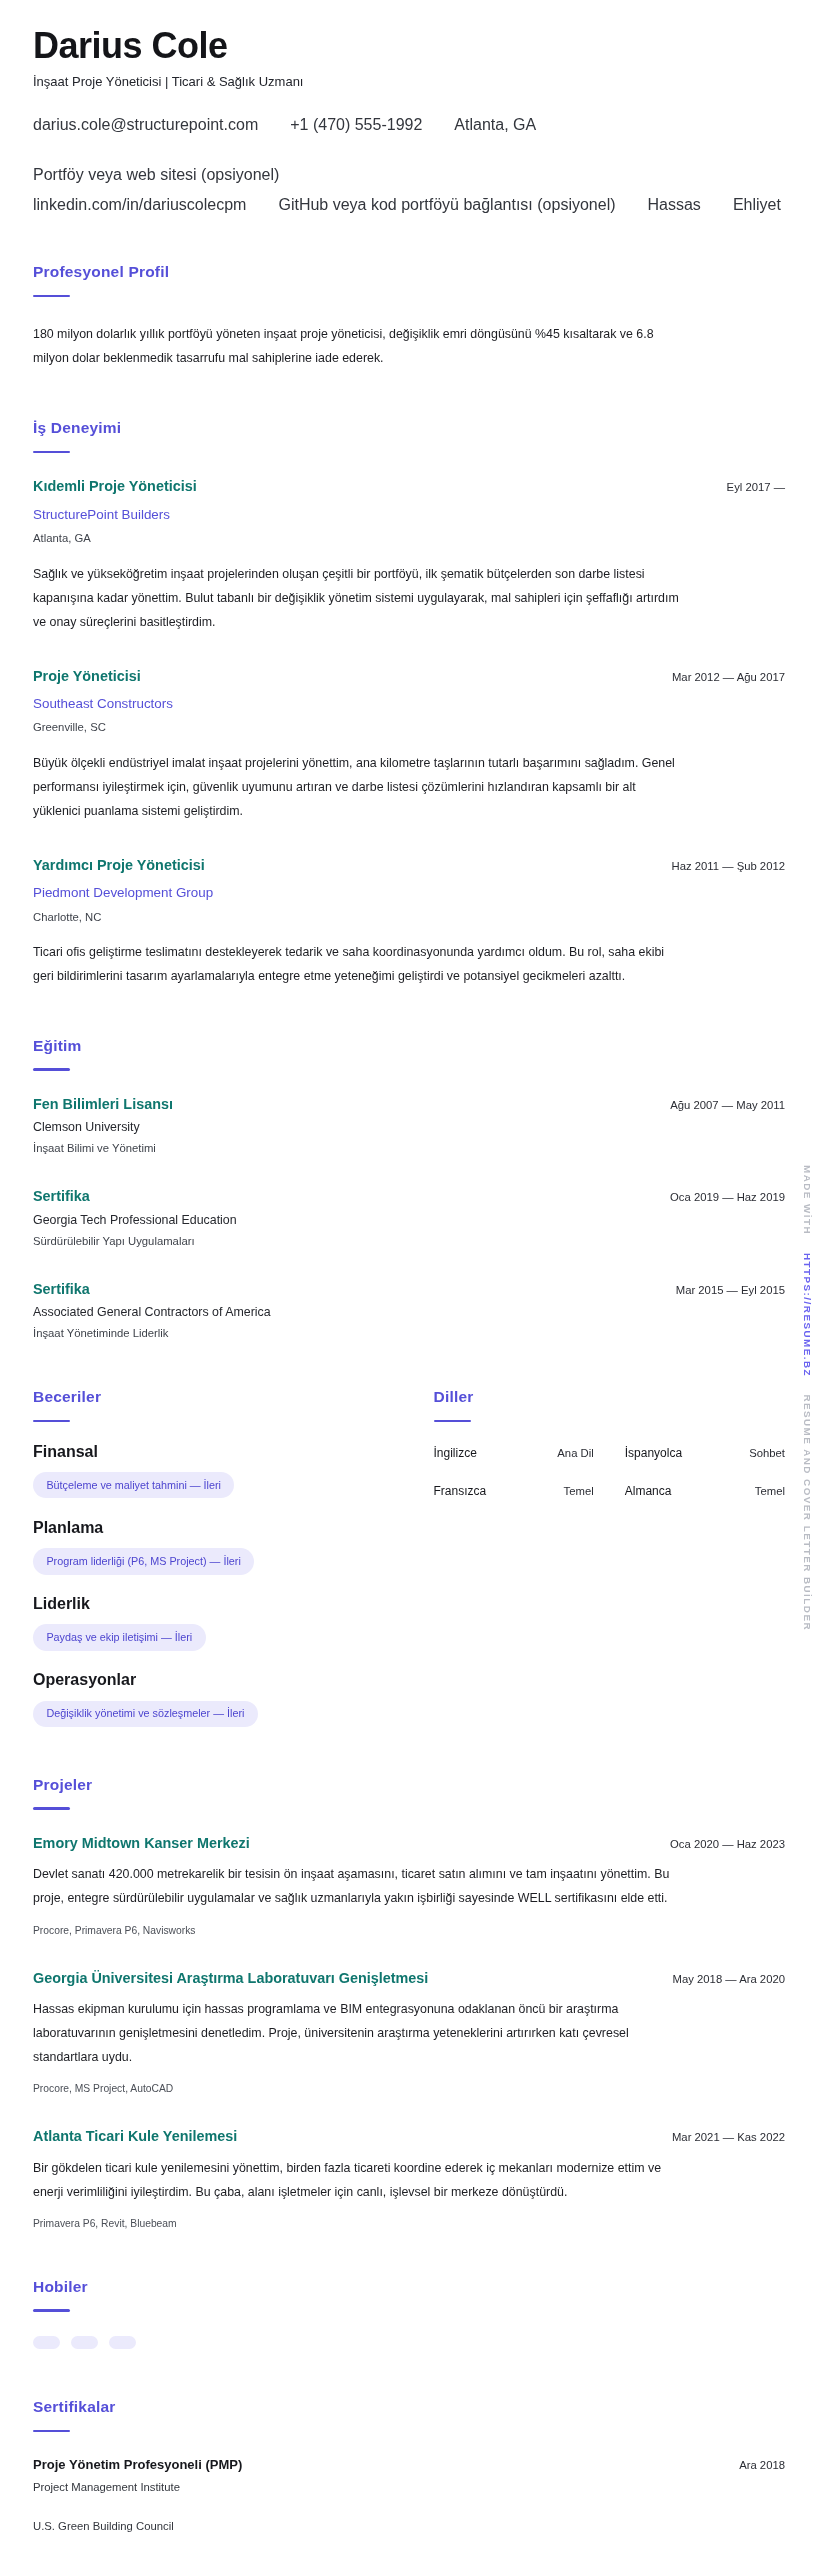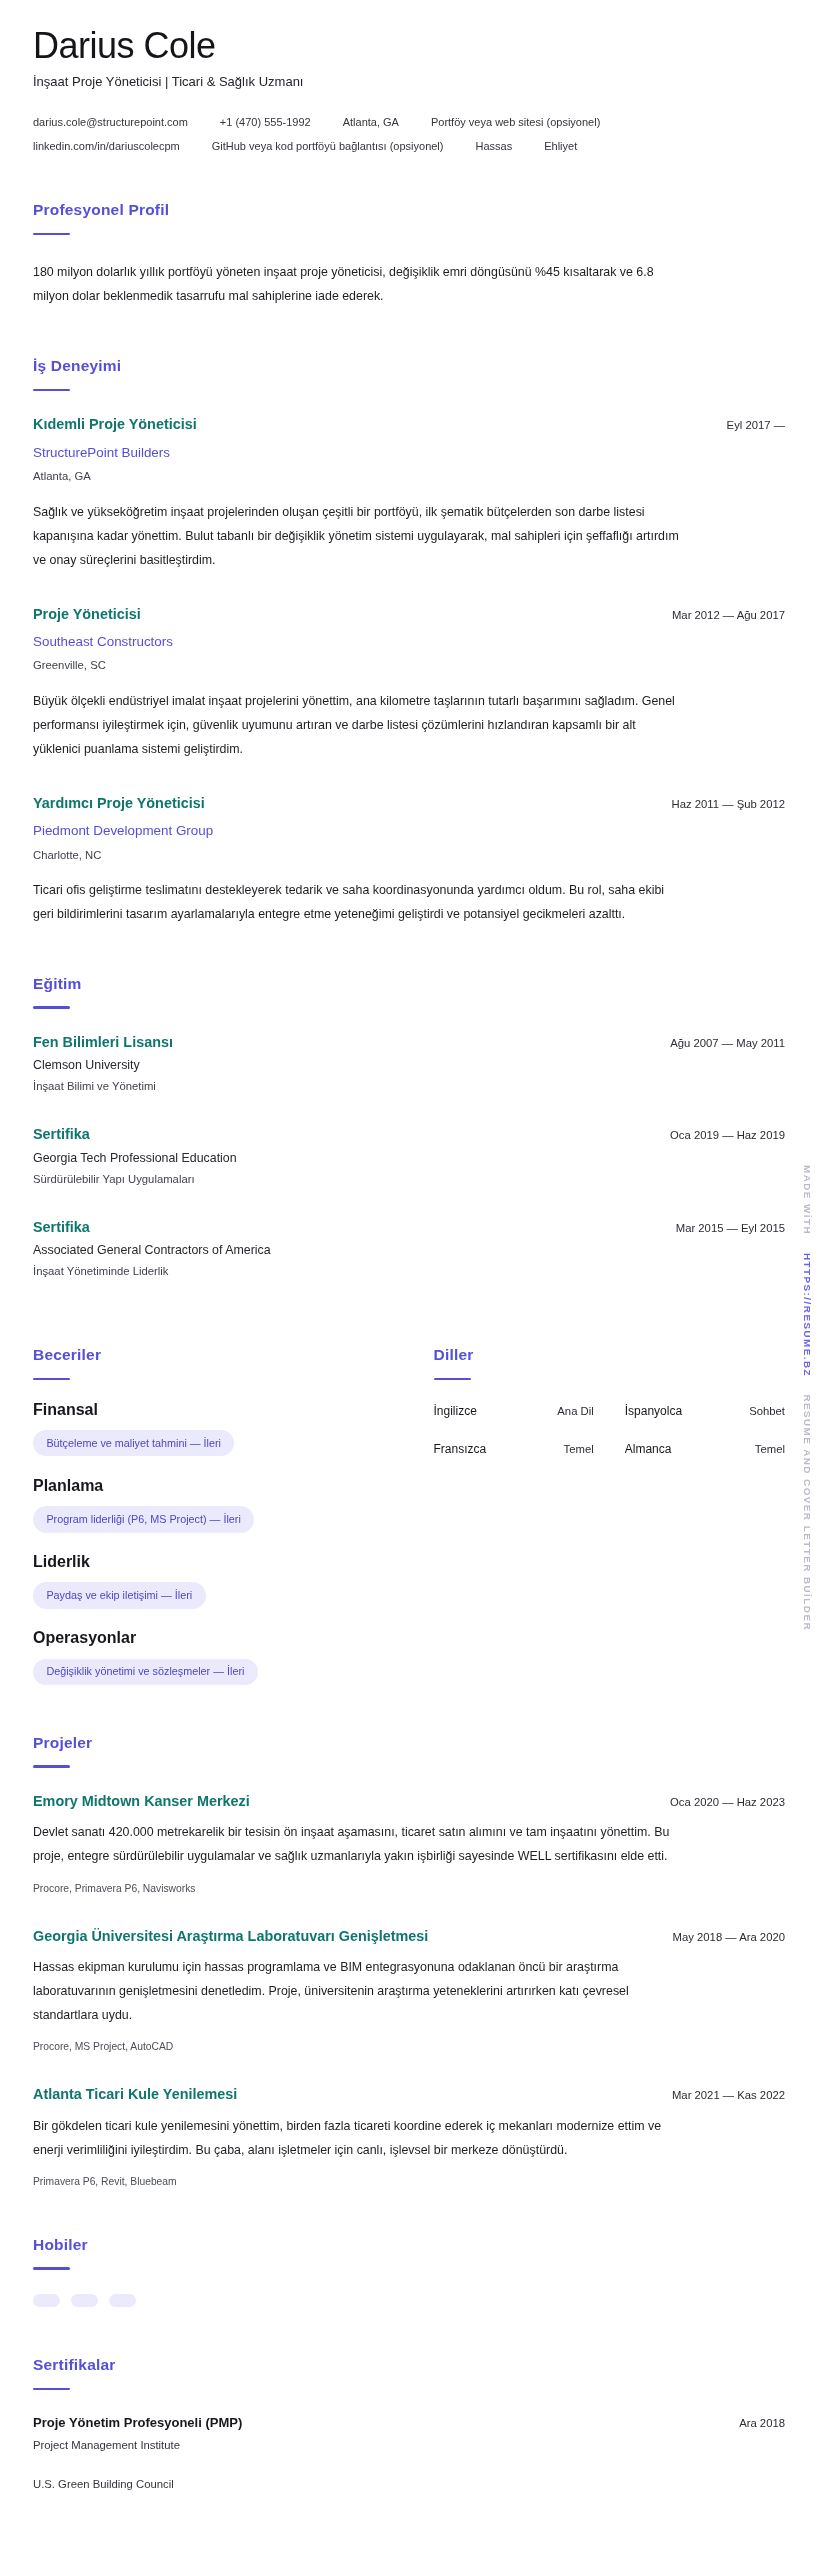--- a/index.html
+++ b/index.html
@@ -8,26 +8,26 @@
     width: 818px;
     min-height: 2644px;
     font-family: "Liberation Sans", "DejaVu Sans", sans-serif;
     color: #1d1e23;
     position: relative;
   }
   .page { padding: 27px 33px 41px 33px; position: relative; }
 
   
   .name {
-    font-size: 36px; font-weight: 400; color: #141519;
+    font-size: 36px; font-weight: 700; color: #141519;
     letter-spacing: -0.5px; line-height: 1.05;
   }
   .subtitle { margin-top: 9.3px; font-size: 13px; color: #23252c; }
   .contact { margin-top: 27px; }
-  .contact-row { display: flex; flex-wrap: wrap; column-gap: 27px; row-gap: 7.2px; font-size: 11px; color: #33363d; gap: 32px; }
+  .contact-row { display: flex; flex-wrap: wrap; column-gap: 27px; row-gap: 7.2px; font-size: 16px; color: #33363d; gap: 32px; }
   .contact-row + .contact-row { margin-top: 12.4px; }
   .contact-row span { white-space: nowrap; }
 
   
   .section { margin-top: 49px; }
   .sec-head { font-size: 15.5px; font-weight: 600; color: #554fd8; letter-spacing: 0.2px; }
   .sec-rule { width: 37px; height: 2.6px; background: #554fd8; border-radius: 1.5px; margin-top: 13.4px; }
   .sec-body { margin-top: 25px; }
 
   .lede { font-size: 12.4px; line-height: 24px; color: #1d1e23; max-width: 647px; }
@@ -39,21 +39,21 @@
   .entry-title { font-size: 14.4px; font-weight: 700; color: #0f766e; }
   .entry-date { font-size: 11.3px; color: #2b2d34; white-space: nowrap; padding-left: 15.5px; }
   .entry-company { margin-top: 12.4px; font-size: 13.4px; color: #554fd8; font-weight: 500; }
   .entry-loc { margin-top: 10.3px; font-size: 11.3px; color: #3f434b; }
   .entry-desc { margin-top: 17.5px; font-size: 12.4px; line-height: 24px; color: #1d1e23; max-width: 647px; }
   .entry-sub { margin-top: 8.2px; font-size: 12.4px; color: #26282e; }
   .entry-program { margin-top: 8.2px; font-size: 11.3px; color: #3f434b; }
   .entry-tools { margin-top: 14.4px; font-size: 10.3px; color: #4b4f57; }
 
   
-  .twocol { display: grid; grid-template-columns: 1fr 1fr; column-gap: 49px; margin-top: 69px; align-items: start; }
+  .twocol { display: grid; grid-template-columns: 1fr 1fr; column-gap: 49px; margin-top: 49px; align-items: start; }
   .skill-group { margin-top: 20.6px; }
   .skill-cat { font-size: 16px; font-weight: 700; color: #17181d; margin-bottom: 11.3px; }
   .badge {
     display: inline-block; background: #ebeafc; color: #4d45cf;
     font-size: 10.8px; padding: 6.7px 13.4px; border-radius: 515px; line-height: 1.2;
   }
   .lang-grid { display: grid; grid-template-columns: 1fr 1fr; column-gap: 31px; row-gap: 24px; margin-top: 24px; }
   .lang-item { display: flex; justify-content: space-between; align-items: baseline; }
   .lang-name { font-size: 12px; font-weight: 400; color: #17181d; }
   .lang-level { font-size: 11.3px; color: #2b2d34; }

